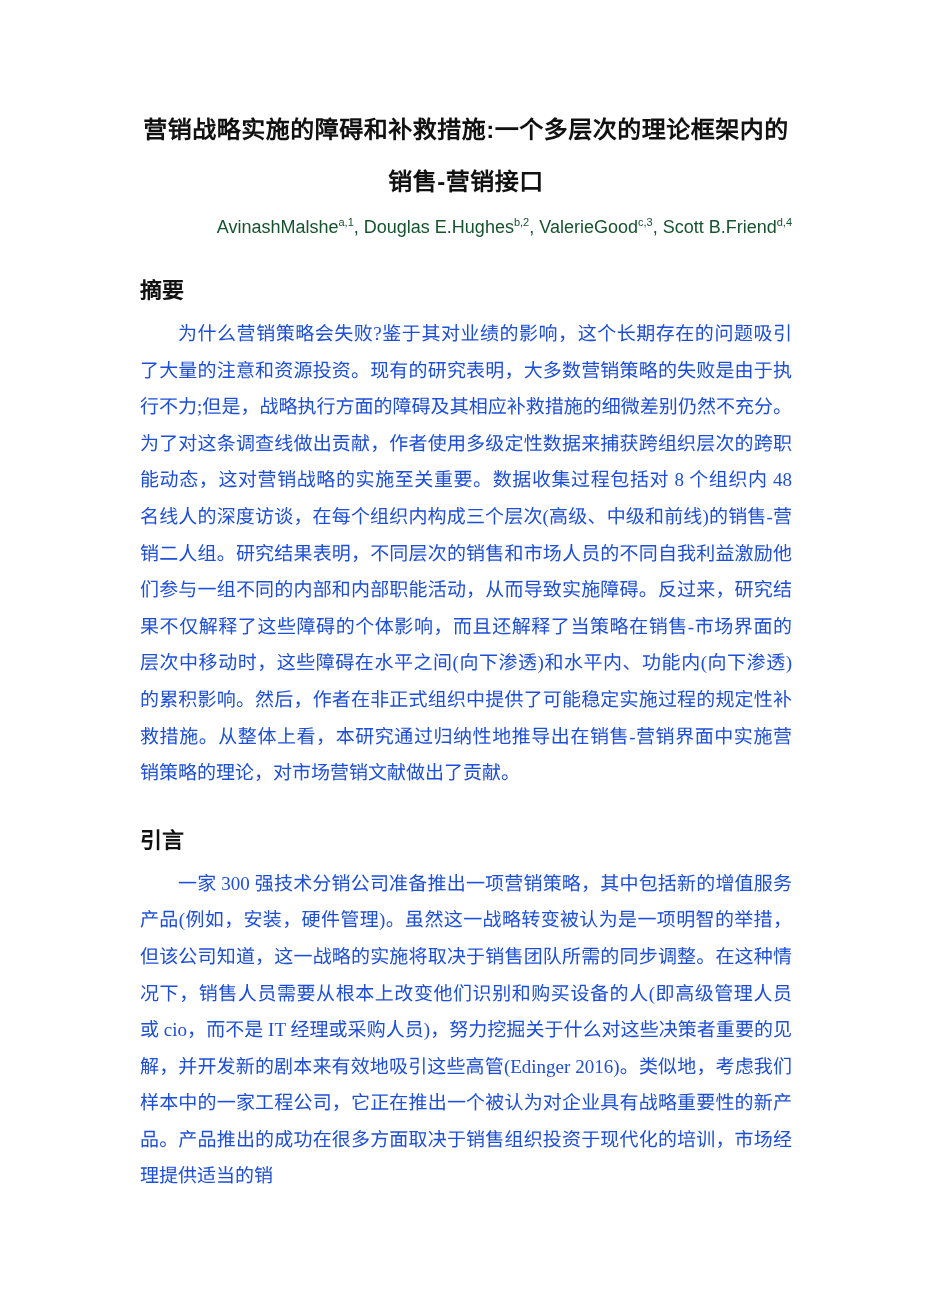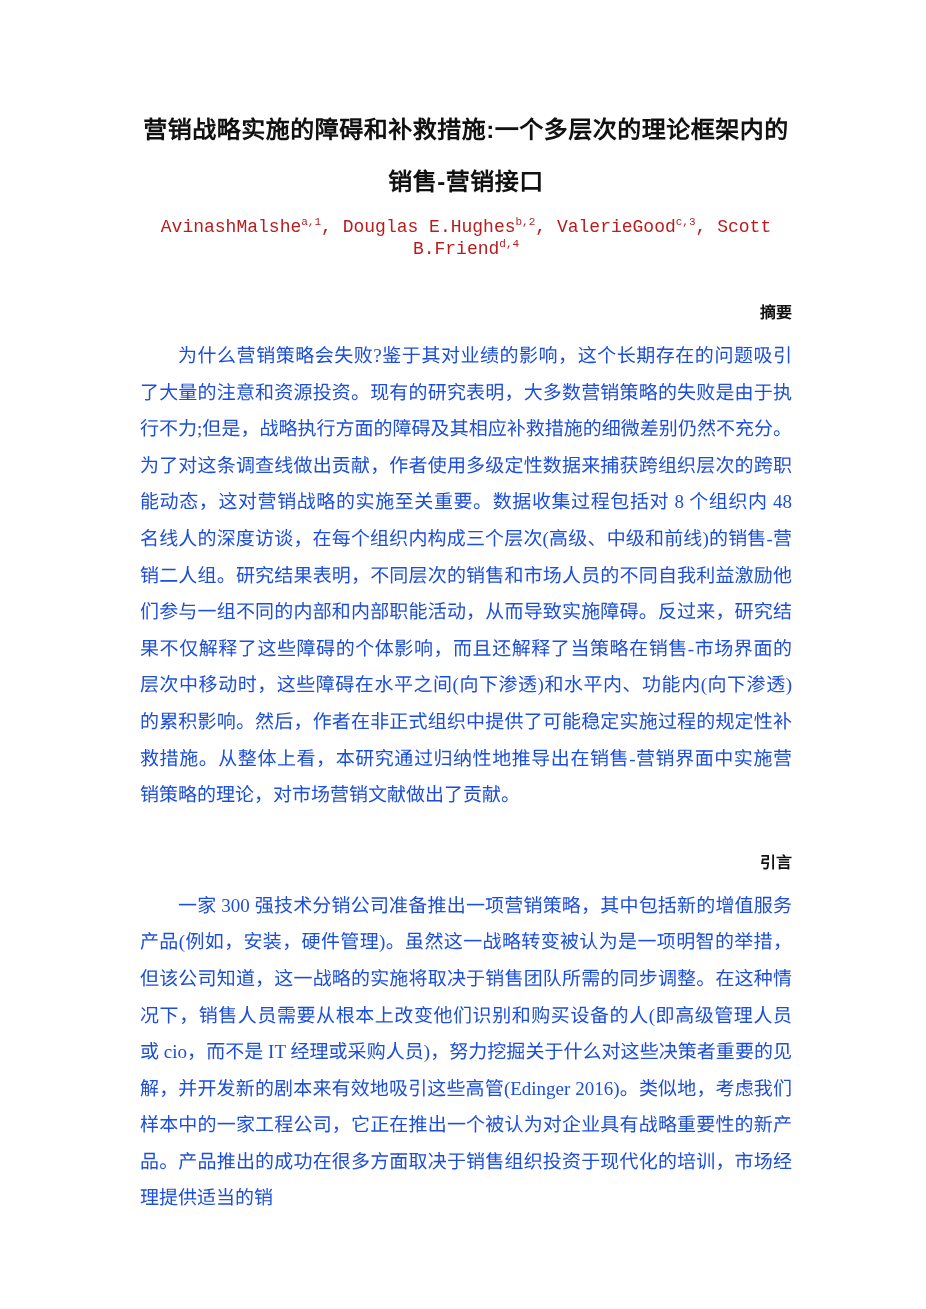--- a/index.html
+++ b/index.html
@@ -21,39 +21,39 @@
     font-family: "Liberation Sans", "DejaVu Sans", sans-serif;
     font-weight: bold;
     font-size: 24px;
     line-height: 52px;
     text-align: center;
     letter-spacing: 0.5px;
     margin: 0 0 8px 0;
     color: #111111;
   }
   .authors {
-    font-family: Liberation Mono, monospace;
+    font-family: Liberation Sans, sans-serif;
     font-size: 18px;
     line-height: 22px;
-    text-align: center;
+    text-align: right;
     margin: 0;
-    color: #b91c1c;
+    color: #14532d;
   }
   .authors sup {
     font-size: 11px;
     line-height: 0;
   }
   .section-heading {
     font-family: "Liberation Sans", "DejaVu Sans", sans-serif;
     font-weight: bold;
-    font-size: 16px;
+    font-size: 22px;
     line-height: 30px;
     margin: 38px 0 10px 0;
     color: #111111;
-    text-align: right;
+    text-align: left;
   }
   .section-heading.intro {
     margin-top: 34px;
   }
   .body-par {
     font-family: "Liberation Serif", "DejaVu Serif", serif;
     font-size: 19px;
     line-height: 36.6px;
     text-align: justify;
     margin: 0;

